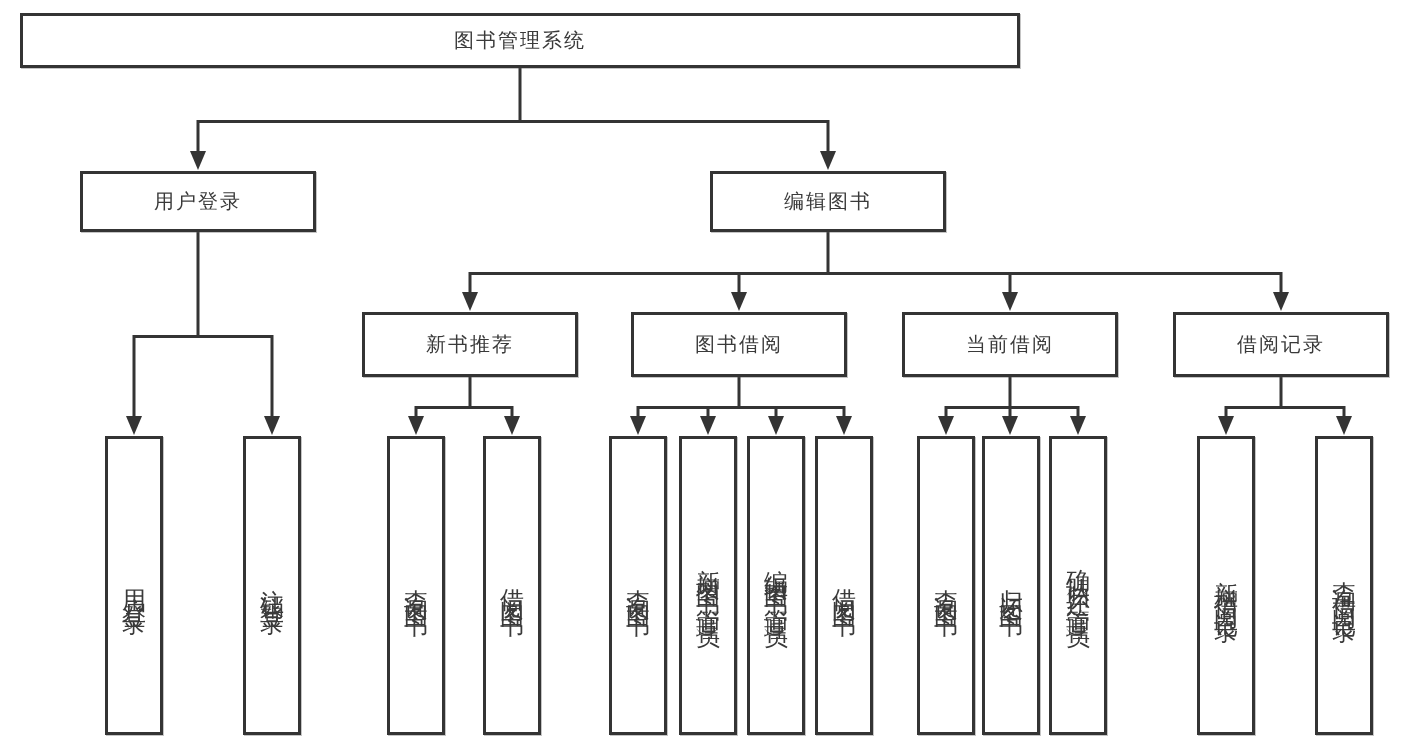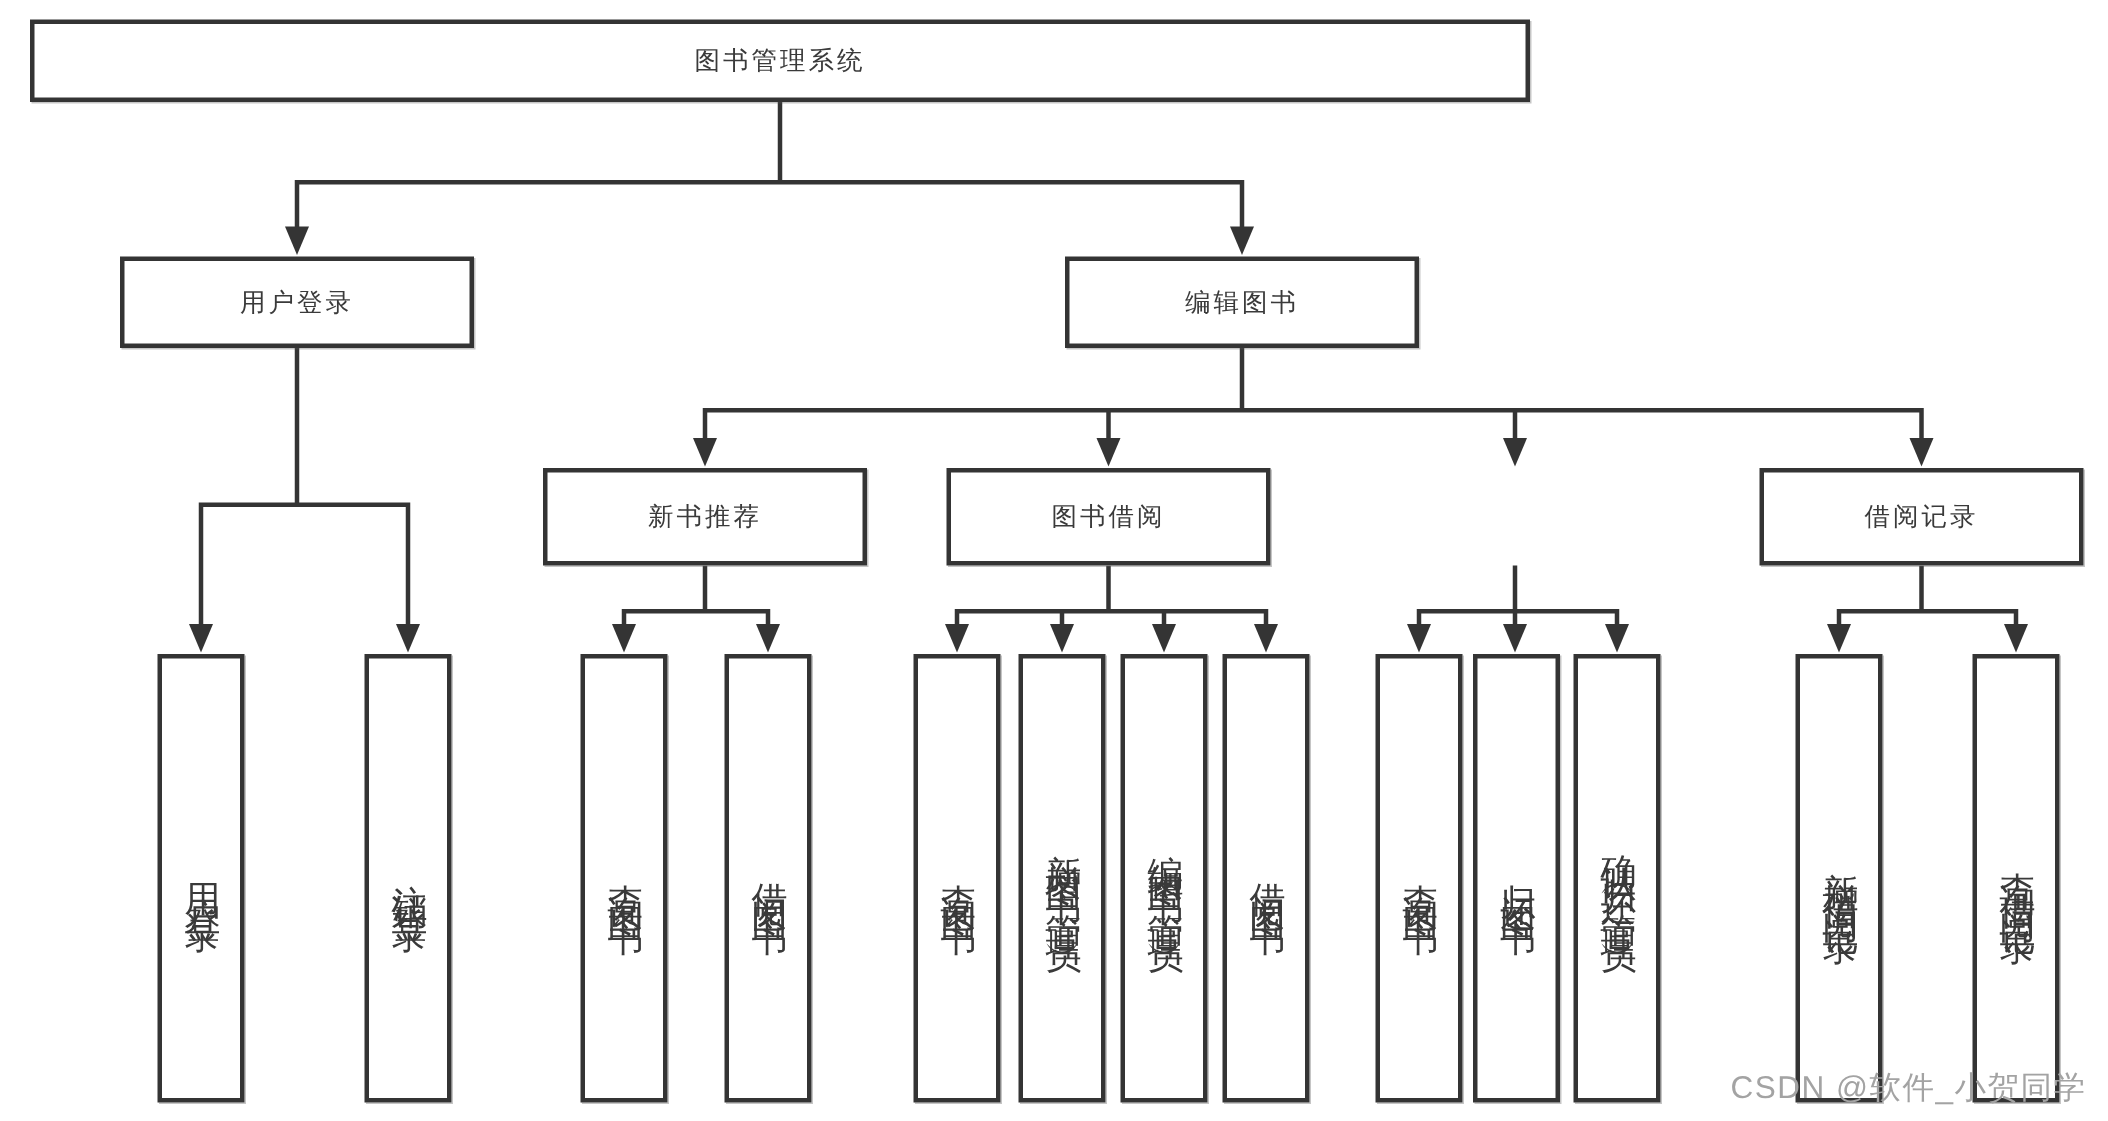--- a/index.html
+++ b/index.html
@@ -17,21 +17,21 @@
     box-sizing: border-box;
     background: #ffffff;
     border: 3px solid #343434;
     color: #3a3a3a;
     display: flex;
     align-items: center;
     justify-content: center;
     box-shadow: 1px 1px 0 rgba(90,90,90,0.35);
   }
   .box.h {
-    font-size: 17px;
+    font-size: 20px;
     letter-spacing: 2px;
     white-space: nowrap;
   }
   .box.v {
     writing-mode: vertical-rl;
     text-orientation: mixed;
     font-size: 24px;
     letter-spacing: 8px;
     line-height: 1;
   }
@@ -93,35 +93,35 @@
     </g>
   </svg>
 
   <div class="box h" style="left:20px; top:13px; width:1000px; height:55px">图书管理系统</div>
 
   <div class="box h" style="left:80px; top:171px; width:236px; height:61px">用户登录</div>
   <div class="box h" style="left:710px; top:171px; width:236px; height:61px">编辑图书</div>
 
   <div class="box h" style="left:362px; top:312px; width:216px; height:65px">新书推荐</div>
   <div class="box h" style="left:631px; top:312px; width:216px; height:65px">图书借阅</div>
+  <div class="box h" style="left:902px; top:312px; width:216px; height:65px">当前借阅</div>
   <div class="box h" style="left:1173px; top:312px; width:216px; height:65px">借阅记录</div>
 
   <div class="box v" style="left:105px; top:436px; width:58px; height:299px">用户登录</div>
   <div class="box v" style="left:243px; top:436px; width:58px; height:299px">注销登录</div>
 
   <div class="box v" style="left:387px; top:436px; width:58px; height:299px">查询图书</div>
   <div class="box v" style="left:483px; top:436px; width:58px; height:299px">借阅图书</div>
 
   <div class="box v" style="left:609px; top:436px; width:58px; height:299px">查询图书</div>
   <div class="box v" style="left:679px; top:436px; width:58px; height:299px">新增图书（管理员）</div>
   <div class="box v" style="left:747px; top:436px; width:58px; height:299px">编辑图书（管理员）</div>
   <div class="box v" style="left:815px; top:436px; width:58px; height:299px">借阅图书</div>
 
   <div class="box v" style="left:917px; top:436px; width:58px; height:299px">查询图书</div>
   <div class="box v" style="left:982px; top:436px; width:58px; height:299px">归还图书</div>
   <div class="box v" style="left:1049px; top:436px; width:58px; height:299px">确认归还（管理员）</div>
 
   <div class="box v" style="left:1197px; top:436px; width:58px; height:299px">新增借阅记录</div>
   <div class="box v" style="left:1315px; top:436px; width:58px; height:299px">查询借阅记录</div>
 
-  <div class="watermark">CSDN @软件_小贺同学</div>
 
 </div>
 
 </body></html>

